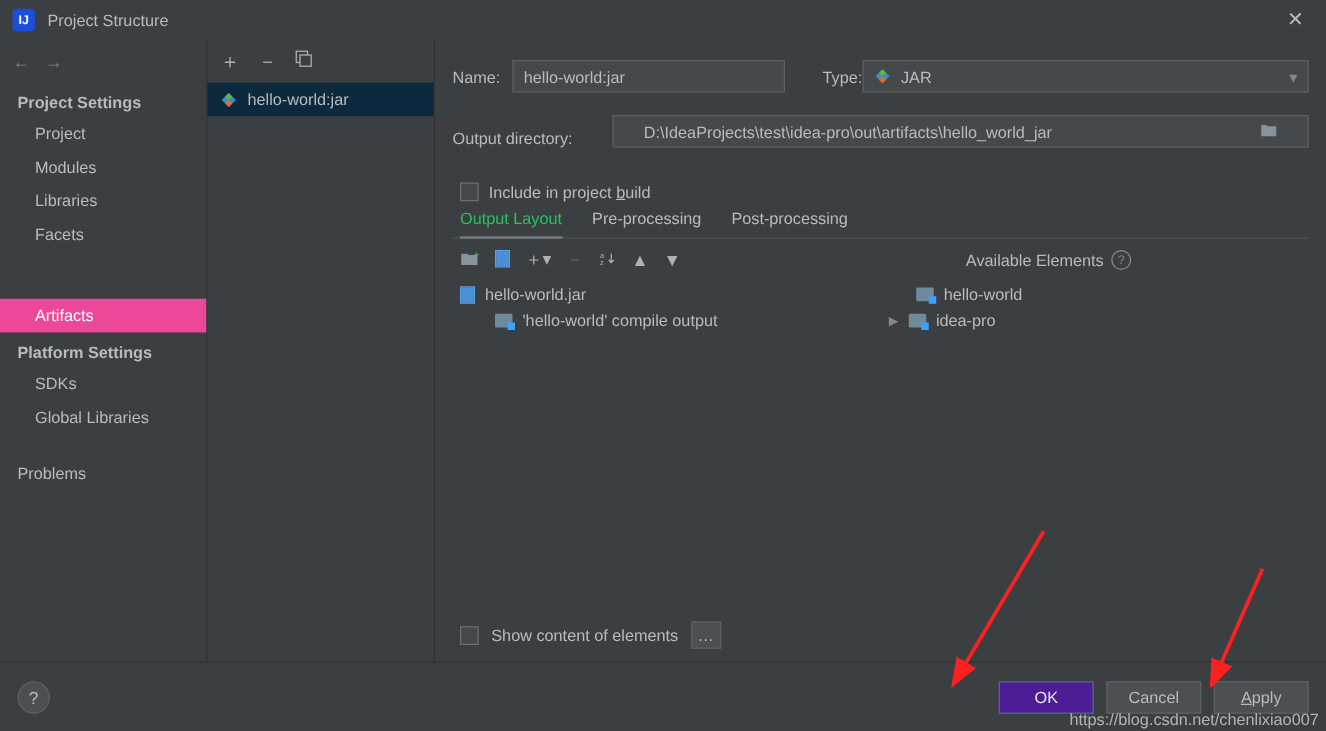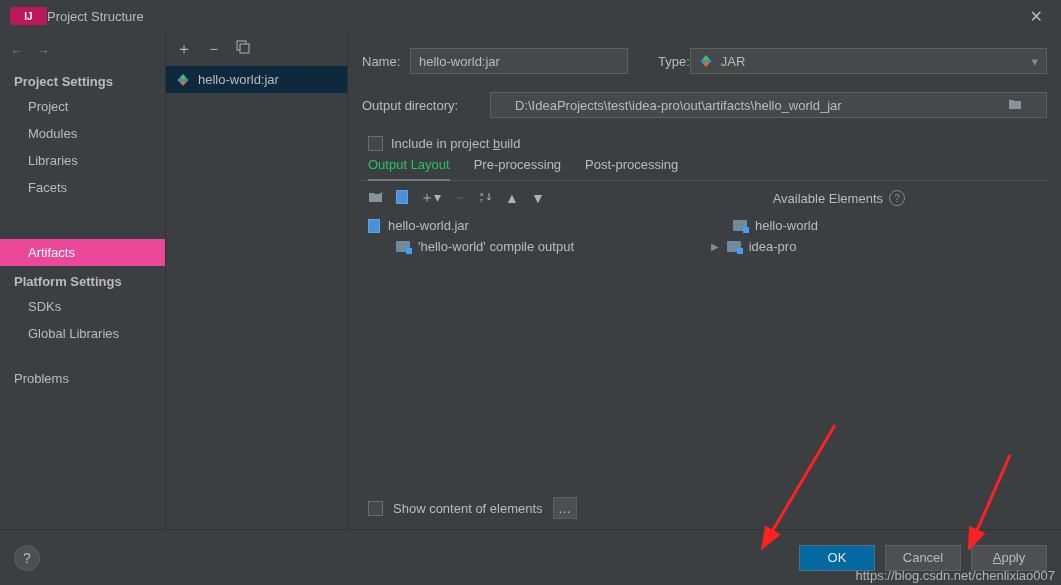--- a/index.html
+++ b/index.html
@@ -1,19 +1,19 @@
 <!DOCTYPE html>
 <html><head>
 <meta charset="utf-8">
 <style>
 * { margin: 0; padding: 0; box-sizing: border-box; font-family: "Segoe UI", Arial, sans-serif; }
 body { background: #2b2b2b; color: #bbbbbb; font-size: 13px; width: 1061px; height: 585px; overflow: hidden; position: relative; }
 .dialog { width: 1061px; height: 585px; background: #3c3f41; display: flex; flex-direction: column; }
 .titlebar { height: 32px; display: flex; align-items: center; padding: 0 10px; background: #3c3f41; }
-.titlebar .app-icon { width: 37px; height: 18px; background: #be185d; border-radius: 3px; display: flex; align-items: center; justify-content: center; font-size: 10px; font-weight: bold; color: #fff; }
+.titlebar .app-icon { width: 18px; height: 18px; margin-right: 10px; background: #1d4ed8; border-radius: 3px; display: flex; align-items: center; justify-content: center; font-size: 10px; font-weight: bold; color: #fff; }
 .titlebar .title { flex: 1; font-size: 13px; color: #bbbbbb; }
 .titlebar .close { font-size: 16px; color: #bbbbbb; cursor: pointer; padding: 4px 8px; }
 .content { flex: 1; display: flex; }
 .sidebar { width: 166px; background: #3c3f41; border-right: 1px solid #323232; display: flex; flex-direction: column; }
 .side-tools { height: 34px; display: flex; align-items: center; padding: 0 10px; gap: 12px; }
 .side-tools span { color: #808080; font-size: 14px; }
 .side-head { padding: 8px 14px 4px; font-weight: bold; color: #bbbbbb; font-size: 13px; }
 .side-item { padding: 6px 14px 6px 28px; color: #bbbbbb; cursor: pointer; font-size: 13px; }
 .side-item.selected { background: #ec4899; color: #ffffff; margin-top: 38px; }
 .mid { width: 182px; background: #3c3f41; border-right: 1px solid #323232; }
@@ -22,21 +22,21 @@
 .artifact-row { padding: 6px 10px; display: flex; align-items: center; gap: 8px; background: #0d293e; color: #bbbbbb; cursor: pointer; }
 .diamond { width: 14px; height: 14px; display: inline-flex; align-items: center; justify-content: center; }
 .diamond svg { width: 14px; height: 14px; }
 .main { flex: 1; display: flex; flex-direction: column; padding: 16px 14px 0 14px; }
 .row { display: flex; align-items: center; margin-bottom: 18px; gap: 0; }
 .label { color: #bbbbbb; font-size: 13px; }
 .input { background: #45494a; border: 1px solid #5e6060; color: #bbbbbb; padding: 4px 8px; font-size: 13px; height: 26px; }
 .name-input { width: 218px; }
 .type-box { flex: 1; display: flex; align-items: center; gap: 8px; background: #45494a; border: 1px solid #5e6060; padding: 3px 8px; height: 26px; cursor: pointer; }
 .type-box .arrow { margin-left: auto; color: #888; }
-.outdir-row { display: flex; align-items: center; margin-bottom: 18px; gap: 10px; }
+.outdir-row { display: flex; align-items: flex-end; margin-bottom: 28px; gap: 10px; }
 .outdir-input { flex: 1; background: #45494a; border: 1px solid #5e6060; color: #bbbbbb; padding: 4px 24px; font-size: 13px; height: 26px; display: flex; align-items: center; }
 .browse-ico { margin-left: 6px; color: #888; cursor: pointer; }
 .check-row { display: flex; align-items: center; gap: 8px; padding-left: 6px; }
 .checkbox { width: 15px; height: 15px; border: 1px solid #6e6e6e; background: #43494a; cursor: pointer; }
 .tabs { display: flex; gap: 24px; border-bottom: 1px solid #515151; padding: 0 6px; }
 .tab { padding: 6px 0 8px; color: #bbbbbb; cursor: pointer; position: relative; }
 .tab.active { color: #22c55e; }
 .tab.active::after { content: ""; position: absolute; left: 0; right: 0; bottom: -1px; height: 2px; background: #747a80; }
 .layout-tools { display: flex; align-items: center; gap: 12px; padding: 8px 6px; }
 .layout-tools .t { color: #afb1b3; font-size: 14px; cursor: pointer; }
@@ -49,21 +49,21 @@
 .help-ico { width: 16px; height: 16px; border: 1px solid #888; border-radius: 50%; display: inline-flex; align-items: center; justify-content: center; font-size: 10px; color: #888; }
 .folder-ico { width: 14px; height: 11px; background: #6e8b9e; display: inline-block; position: relative; border-radius: 1px; }
 .folder-ico.blue::after { content: ""; position: absolute; right: -2px; bottom: -2px; width: 6px; height: 6px; background: #40a0ff; }
 .jar-ico { width: 12px; height: 14px; background: linear-gradient(#4a90d9,#4a90d9); border: 1px solid #5ca3e6; display: inline-block; }
 .spacer { flex: 1; }
 .bottom-opts { display: flex; align-items: center; gap: 10px; padding: 10px 6px; }
 .ellipsis-btn { width: 24px; height: 22px; background: #4c5052; border: 1px solid #5e6060; display: flex; align-items: center; justify-content: center; cursor: pointer; color: #bbb; }
 .footer { height: 56px; border-top: 1px solid #323232; display: flex; align-items: center; padding: 0 14px; gap: 10px; }
 .help-btn { width: 26px; height: 26px; border: 1px solid #5e6060; border-radius: 50%; background: #4c5052; color: #bbbbbb; display: flex; align-items: center; justify-content: center; cursor: pointer; font-size: 14px; }
 .btn { min-width: 76px; height: 26px; border: 1px solid #5e6060; background: #4c5052; color: #bbbbbb; display: flex; align-items: center; justify-content: center; cursor: pointer; font-size: 13px; }
-.btn.primary { background: #0369a1; border-color: #4c708c; color: #e8e8e8; }
+.btn.primary { background: #4c1d95; border-color: #4c708c; color: #e8e8e8; }
 .arrow-annot { position: absolute; pointer-events: none; }
 .watermark { position: absolute; right: 6px; bottom: 2px; color: #d0d0d0; font-size: 13px; opacity: 0.8; }
 .tri { font-size: 10px; color: #888; }
 .underline { text-decoration: underline; }
 </style>
 </head>
 <body>
 
 <div class="dialog">
 

